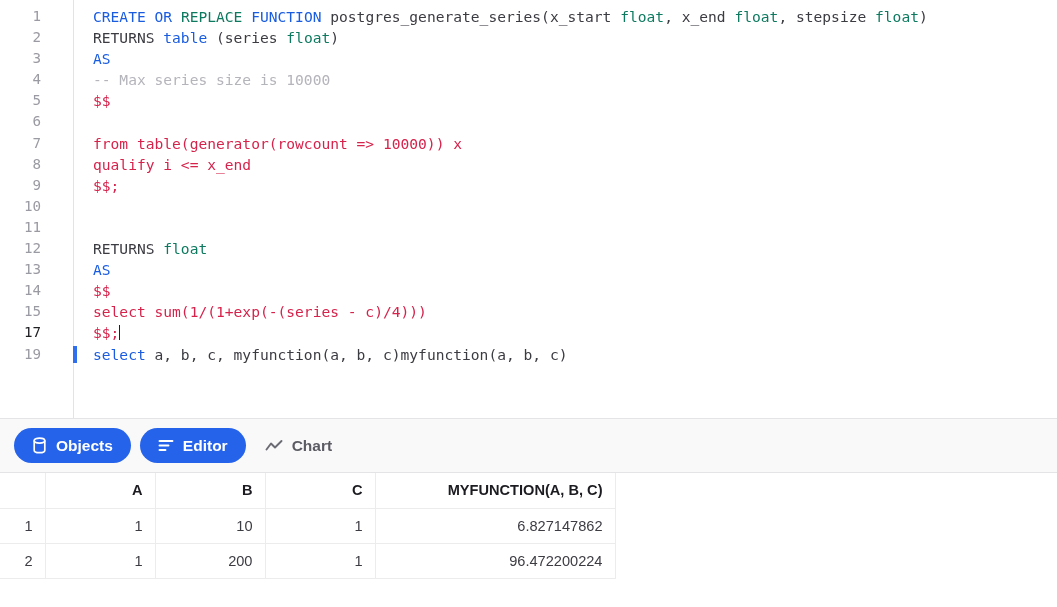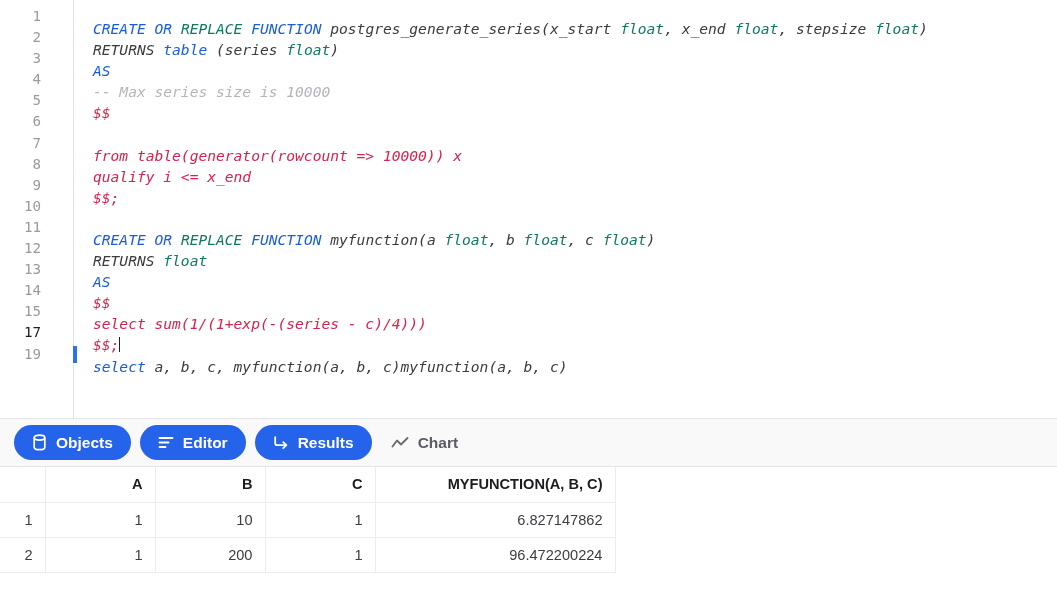--- a/index.html
+++ b/index.html
@@ -59,42 +59,41 @@
     position: absolute;
     left: 73px;
     top: 2px;
     width: 4px;
     height: 17px;
     background: #2f6fed;
   }
   .code-text {
     position: absolute;
     left: 93px;
-    top: 12px;
+    top: 0;
     color: #3b3b42;
-    font-style: italic;
   }
   .tok-kw   { color: #1a5ce0; }          
   .tok-kw2  { color: #0d7a5f; }          
   .tok-type { color: #0d7a5f; }          
   .tok-str  { color: #d6234c; }          
   .tok-cmt  { color: #b4b4bb; }          
   .tok-txt  { color: #3b3b42; }
 
   .caret {
     display: inline-block;
     width: 1px;
     height: 15px;
     background: #202024;
     vertical-align: -2px;
   }
 
   
   #tabbar {
-    height: 49px;
+    height: 55px;
     background: #f9f9fa;
     border-top: 1px solid #e4e4e7;
     border-bottom: 1px solid #e4e4e7;
     display: flex;
     align-items: center;
     padding-left: 14px;
     box-sizing: border-box;
     gap: 9px;
   }
   .tab {
@@ -205,21 +204,20 @@
       <div class="code-row">
         <div class="ln">9</div>
         <div class="code-text"><span class="tok-str">$$;</span></div>
       </div>
       <div class="code-row">
         <div class="ln">10</div>
         <div class="code-text"></div>
       </div>
       <div class="code-row">
         <div class="ln">11</div>
-        <div class="code-text"><span class="tok-kw">CREATE OR </span><span class="tok-kw2">REPLACE </span><span class="tok-kw">FUNCTION </span><span class="tok-txt">myfunction(a </span><span class="tok-type">float</span><span class="tok-txt">, b </span><span class="tok-type">float</span><span class="tok-txt">, c </span><span class="tok-type">float</span><span class="tok-txt">)</span></div>
       </div>
       <div class="code-row">
         <div class="ln">12</div>
         <div class="code-text"><span class="tok-txt"> RETURNS </span><span class="tok-type">float</span></div>
       </div>
       <div class="code-row">
         <div class="ln">13</div>
         <div class="code-text"><span class="tok-kw">AS</span></div>
       </div>
       <div class="code-row">
@@ -258,29 +256,20 @@
     <span class="icon">
       <svg width="16" height="15" viewBox="0 0 16 15" stroke="#ffffff" stroke-width="1.9" stroke-linecap="round">
         <line x1="1.5" y1="3" x2="14.5" y2="3"></line>
         <line x1="1.5" y1="7.5" x2="10.5" y2="7.5"></line>
         <line x1="1.5" y1="12" x2="7.5" y2="12"></line>
       </svg>
     </span>
     <span>Editor</span>
   </div>
 
-  <div class="tab on">
-    <span class="icon">
-      <svg width="16" height="15" viewBox="0 0 16 15" fill="none" stroke="#ffffff" stroke-width="1.8" stroke-linecap="round" stroke-linejoin="round">
-        <path d="M2.2 2.2 V8.2 c0 1.1 0.9 2 2 2 H13"></path>
-        <polyline points="10.2,7.2 13.4,10.2 10.2,13.2"></polyline>
-      </svg>
-    </span>
-    <span>Results</span>
-  </div>
 
   <div class="tab off">
     <span class="icon">
       <svg width="18" height="14" viewBox="0 0 18 14" fill="none" stroke="#6b6b73" stroke-width="1.9" stroke-linecap="round" stroke-linejoin="round">
         <polyline points="1.5,10.5 6,4.5 10,8.5 16.5,2"></polyline>
       </svg>
     </span>
     <span>Chart</span>
   </div>
 

